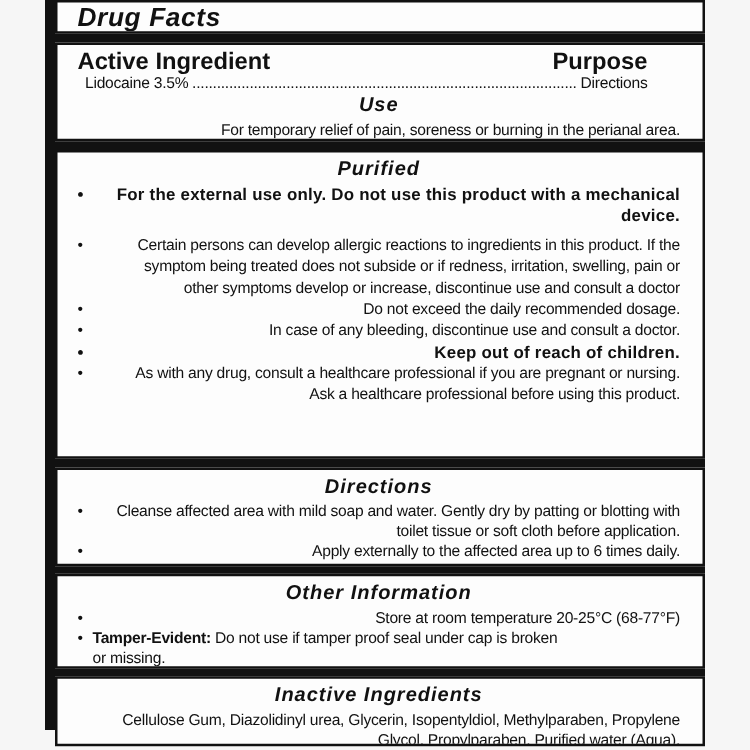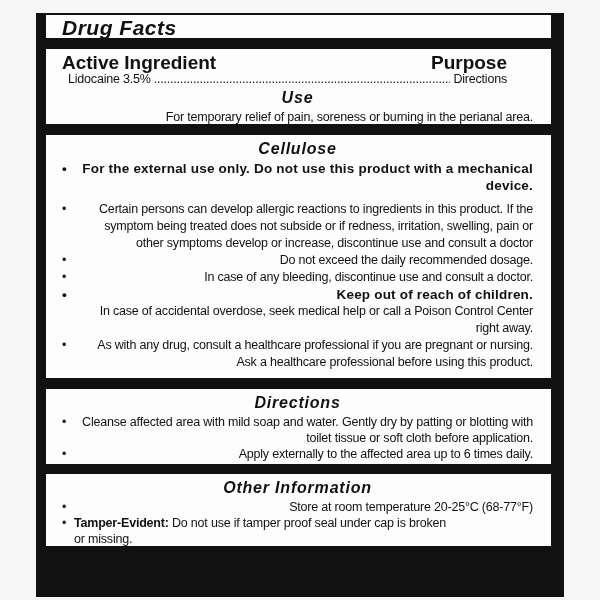--- a/index.html
+++ b/index.html
@@ -9,23 +9,22 @@
     font-family: "Liberation Sans", sans-serif;
     color: #111;
     overflow: hidden;
     position: relative;
   }
   .label-frame {
     position: absolute;
     left: 36px; top: 0;
     width: 528px; height: 584px;
     background: #111;
-    padding: 0 11px 0 8px;
+    padding: 0 0 0 8px;
     box-sizing: border-box;
-    margin-top: 13px;
   }
   .box {
     background: #fdfdfd;
     border: 2px solid #111;
     box-sizing: border-box;
     overflow: hidden;
     padding: 3px 18px 0 16px;
   }
   .box-title   { height: 27px; padding-top: 1px; }
   .box-active  { height: 79px; margin-top: 7px; padding-top: 5px; }
@@ -126,21 +125,21 @@
     <div class="lead-row">
       <span>Lidocaine 3.5%</span>
       <span class="leader">........................................................................................................................................................................................</span>
       <span class="lead-end">Directions</span>
     </div>
     <h2 class="sec-head">Use</h2>
     <div class="body indent pl">For temporary relief of pain, soreness or burning in the perianal area.</div>
   </section>
 
   <section class="box box-warn">
-    <h2 class="sec-head">Cellulose</h2>
+    <h2 class="sec-head">Purified</h2>
 
     <div class="bullet-item bold-item gap-after">
       <span class="bullet">•</span>
       <span class="btext pl">For the external use only. Do not use this product with a mechanical
 device.</span>
     </div>
 
     <div class="bullet-item">
       <span class="bullet">•</span>
       <span class="btext pl">Certain persons can develop allergic reactions to ingredients in this product. If the
@@ -155,22 +154,20 @@
 
     <div class="bullet-item">
       <span class="bullet">•</span>
       <span class="btext pl">In case of any bleeding, discontinue use and consult a doctor.</span>
     </div>
 
     <div class="bullet-item bold-item">
       <span class="bullet">•</span>
       <span class="btext pl">Keep out of reach of children.</span>
     </div>
-    <div class="subtext pl">In case of accidental overdose, seek medical help or call a Poison Control Center
-right away.</div>
 
     <div class="bullet-item">
       <span class="bullet">•</span>
       <span class="btext pl">As with any drug, consult a healthcare professional if you are pregnant or nursing.
 Ask a healthcare professional before using this product.</span>
     </div>
   </section>
 
   <section class="box box-dir">
     <h2 class="sec-head">Directions</h2>
@@ -195,14 +192,19 @@
       <span class="btext pl">Store at room temperature 20-25°C (68-77°F)</span>
     </div>
 
     <div class="bullet-item">
       <span class="bullet">•</span>
       <span class="btext"><span class="b">Tamper-Evident:</span> <span class="pl">Do not use if tamper proof seal under cap is broken
 or missing.</span></span>
     </div>
   </section>
 
+  <section class="box box-inactive">
+    <h2 class="sec-head">Inactive Ingredients</h2>
+    <div class="body indent pl">Cellulose Gum, Diazolidinyl urea, Glycerin, Isopentyldiol, Methylparaben, Propylene
+Glycol, Propylparaben, Purified water (Aqua).</div>
+  </section>
 
 </div>
 
 </body></html>

